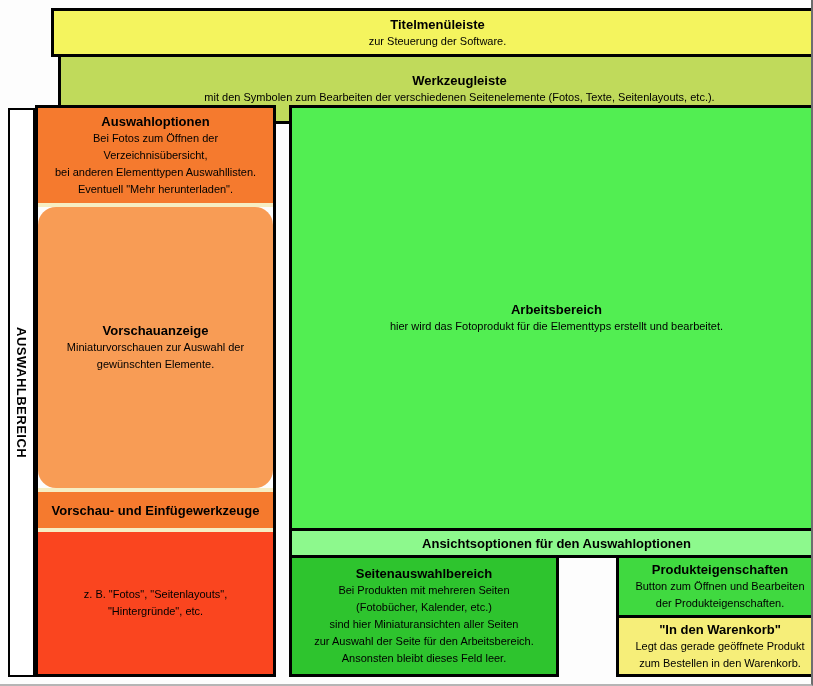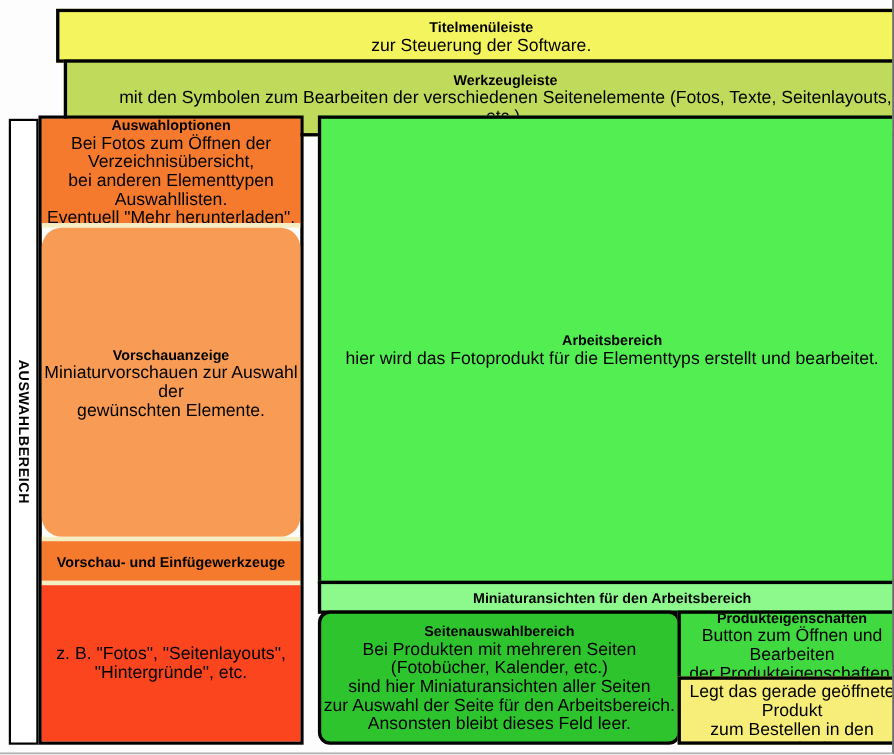--- a/index.html
+++ b/index.html
@@ -31,21 +31,21 @@
   }
 
   .block-title {
     font-weight: bold;
     font-size: 13px;
     line-height: 17px;
     white-space: pre-line;
   }
 
   .block-desc {
-    font-size: 16px;
+    font-size: 11px;
     line-height: 17px;
     white-space: pre-line;
   }
 
   
   .bar-title   { left: 35px; top: 8px;  width: 773px; height: 49px; }
   .bar-tools   { left: 42px; top: 54px; width: 773px; height: 70px; padding-left: 30px; }
 
   
   .strip {
@@ -85,21 +85,21 @@
   }
   .sub-options { flex: 0 0 95px; }
   .sub-preview { flex: 0 0 281px; }
   .sub-tools   { flex: 0 0 36px; text-align: center; }
   .sub-elementtype { flex: 1 1 auto; }
   .divider { flex: 0 0 4px; }
 
   
   .workspace   { left: 273px; top: 105px; width: 535px; height: 426px; }
   .viewbar     { left: 273px; top: 528px; width: 535px; height: 30px;  }
-  .pagesel     { left: 273px; top: 555px; width: 330px; height: 122px; border-radius: 11px; }
+  .pagesel     { left: 273px; top: 555px; width: 270px; height: 122px; }
   .product     { left: 600px; top: 555px; width: 208px; height: 63px;  }
   .cart        { left: 600px; top: 615px; width: 208px; height: 62px;  }
 </style>
 </head>
 <body>
 
 <div class="page">
 
   <div class="block bar-title" style="background-color: rgb(244, 244, 94);">
     <div class="block-title">Titelmenüleiste</div>
@@ -139,21 +139,21 @@
 "Hintergründe", etc.</div>
     </div>
   </div>
 
   <div class="block workspace" style="background-color: rgb(82, 238, 82);">
     <div class="block-title">Arbeitsbereich</div>
     <div class="block-desc">hier wird das Fotoprodukt für die Elementtyps erstellt und bearbeitet.</div>
   </div>
 
   <div class="block viewbar" style="background-color: rgb(141, 249, 141);">
-    <div class="block-title">Miniaturansichten für den Arbeitsbereich</div>
+    <div class="block-title">Ansichtsoptionen für den Auswahloptionen</div>
   </div>
 
   <div class="block pagesel" style="background-color: rgb(46, 196, 46);">
     <div class="block-title">Seitenauswahlbereich</div>
     <div class="block-desc">Bei Produkten mit mehreren Seiten
 (Fotobücher, Kalender, etc.)
 sind hier Miniaturansichten aller Seiten
 zur Auswahl der Seite für den Arbeitsbereich.
 Ansonsten bleibt dieses Feld leer.</div>
   </div>

